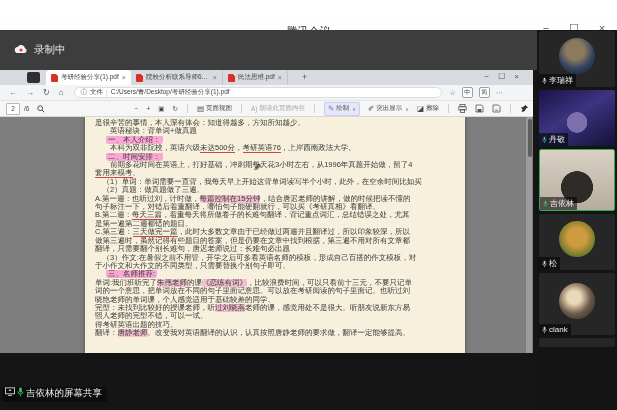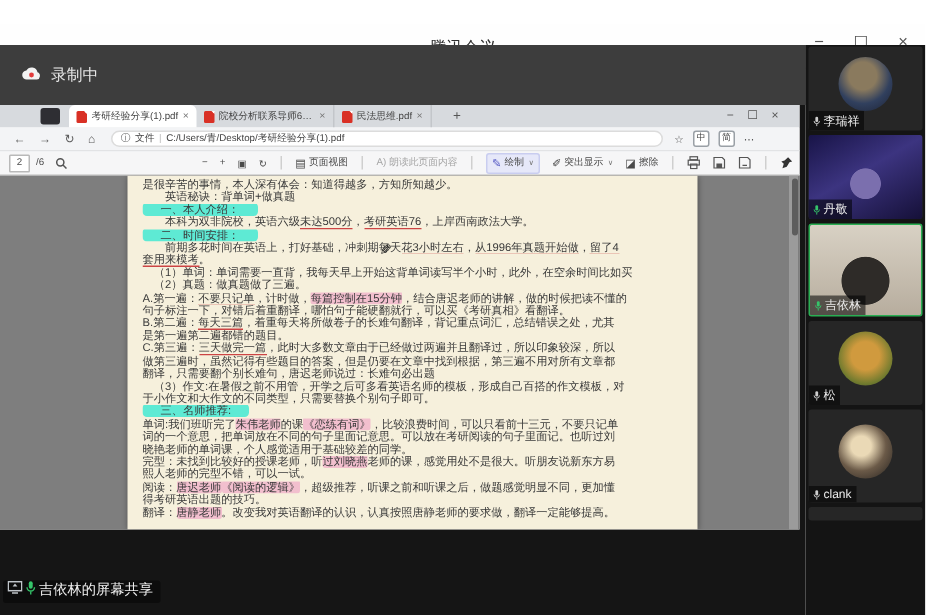--- a/index.html
+++ b/index.html
@@ -48,21 +48,21 @@
   .titem.dis{color:#a5a5a5;}
   .draw-btn{background:#e6e8f9;border:1px solid #c9cdf0;border-radius:2px;padding:0 3px;height:12px;}
   .draw-btn .ig{color:#5b5fc7;}
   .caret{font-size:5px;color:#777;margin-left:1px;}
 
   
   .pdfview{position:absolute;left:0;top:47px;width:533px;height:236px;background:#7e7e7e;overflow:hidden;}
   .pdf-page{position:absolute;left:85px;top:0;width:380px;height:100%;background:#f6f0dc;padding:2px 10px;box-sizing:border-box;box-shadow:0 0 4px rgba(0,0,0,.4);}
   .line{margin:0;font-size:7.5px;line-height:8.4px;color:#3a3a3a;white-space:nowrap;overflow:hidden;}
   .seg{}
-  .hb{background:#5eead4;border-radius:3px;padding:0 12px;}
+  .hb{background:#f9a8d4;border-radius:3px;padding:0 2px;margin-left:11px;}
   .hp{background:#f2bfce;border-radius:2px;}
   .ur{border-bottom:1px solid #cc4444;}
   .vscroll{position:absolute;right:1px;top:0;width:6px;height:100%;background:#9b9b9b;}
   .vthumb{position:absolute;right:1px;top:2px;width:4px;height:38px;background:#5d5d5d;border-radius:2px;}
 
   .pen-cursor{position:absolute;left:253px;top:132px;font-size:10px;color:#1d1d1d;transform:scaleX(-1);}
 
   
   .share-badge{position:absolute;left:2px;top:357px;height:15px;display:flex;align-items:flex-start;gap:2px;background:rgba(10,10,10,.85);border-radius:2px;padding:0 5px 0 3px;color:#f0f0f0;font-size:9.5px;}
 
@@ -226,36 +226,35 @@
         <div class="pdf-page" id="pdf-page">
             <p class="line"><span class="seg">是很辛苦的事情，本人深有体会：知道得越多，方知所知越少。</span></p>
             <p class="line"><span class="seg">　　英语秘诀：背单词+做真题</span></p>
             <p class="line"><span class="seg hb">一、本人介绍：</span></p>
             <p class="line"><span class="seg">　　本科为双非院校，英语六级</span><span class="seg ur">未达500分</span><span class="seg">，</span><span class="seg ur">考研英语76</span><span class="seg">，上岸西南政法大学。</span></p>
             <p class="line"><span class="seg hb">二、时间安排：</span></p>
             <p class="line"><span class="seg">　　前期多花时间在英语上，打好基础，冲刺期每天</span><span class="seg ur">花3小时左右</span><span class="seg">，</span><span class="seg ur">从1996年真题开始做</span><span class="seg">，</span><span class="seg ur">留了4</span></p>
             <p class="line"><span class="seg ur">套用来模考</span><span class="seg">。</span></p>
             <p class="line"><span class="seg">　（1）单词：</span><span class="seg ur">单词需要一直背</span><span class="seg">，我每天早上开始这背单词读写半个小时，此外，在空余时间比如买</span></p>
             <p class="line"><span class="seg">　（2）真题：做真题做了三遍。</span></p>
-            <p class="line"><span class="seg">A.第一遍：</span><span class="seg ur">不要只记单</span><span class="seg">，计时做，</span><span class="seg hp">每篇控制在15分钟</span><span class="seg">，结合唐迟老师的讲解，做的时候把读不懂的</span></p>
+            <p class="line"><span class="seg">A.第一遍：</span><span class="seg ur">也听过刘</span><span class="seg">，计时做，</span><span class="seg hp">每篇控制在15分钟</span><span class="seg">，结合唐迟老师的讲解，做的时候把读不懂的</span></p>
             <p class="line"><span class="seg">句子标注一下，对错后着重翻译，哪怕句子能硬翻就行，可以买《考研真相》看翻译。</span></p>
             <p class="line"><span class="seg">B.第二遍：</span><span class="seg ur">每天三篇</span><span class="seg">，着重每天将所做卷子的长难句翻译，背记重点词汇，总结错误之处，尤其</span></p>
             <p class="line"><span class="seg">是第一遍第二遍都错的题目。</span></p>
             <p class="line"><span class="seg">C.第三遍：</span><span class="seg ur">三天做完一篇</span><span class="seg">，此时大多数文章由于已经做过两遍并且翻译过，所以印象较深，所以</span></p>
             <p class="line"><span class="seg">做第三遍时，虽然记得有些题目的答案，但是仍要在文章中找到根据，第三遍不用对所有文章都</span></p>
             <p class="line"><span class="seg">翻译，只需要翻个别长难句，唐迟老师说过：长难句必出题</span></p>
             <p class="line"><span class="seg">　（3）作文:在暑假之前不用管，开学之后可多看英语名师的模板，形成自己百搭的作文模板，对</span></p>
             <p class="line"><span class="seg">于小作文和大作文的不同类型，只需要替换个别句子即可。</span></p>
             <p class="line"><span class="seg hb">三、名师推荐:</span></p>
             <p class="line"><span class="seg">单词:我们班听完了</span><span class="seg hp">朱伟老师</span><span class="seg">的课</span><span class="seg hp">《恋练有词》</span><span class="seg">，比较浪费时间，可以只看前十三元，不要只记单</span></p>
             <p class="line"><span class="seg">词的一个意思，把单词放在不同的句子里面记意思。可以放在考研阅读的句子里面记。也听过刘</span></p>
             <p class="line"><span class="seg">晓艳老师的单词课，个人感觉适用于基础较差的同学。</span></p>
             <p class="line"><span class="seg">完型：未找到比较好的授课老师，听</span><span class="seg hp">过刘晓燕</span><span class="seg">老师的课，感觉用处不是很大。听朋友说新东方易</span></p>
             <p class="line"><span class="seg">熙人老师的完型不错，可以一试。</span></p>
-            <p class="line"><span class="seg">阅读：</span><span class="seg hp">唐迟老师</span><span class="seg hp">《阅读的逻辑》</span><span class="seg">，超级推荐，听课之前和听课之后，做题感觉明显不同，更加懂</span></p>
             <p class="line"><span class="seg">得考研英语出题的技巧。</span></p>
             <p class="line"><span class="seg">翻译：</span><span class="seg hp">唐静老师</span><span class="seg">。改变我对英语翻译的认识，认真按照唐静老师的要求做，翻译一定能够提高。</span></p>
           </div>
         <div class="vscroll"></div>
         <div class="vthumb"></div>
       </div>
     </div>
 
     <span class="pen-cursor">✎</span>
 

